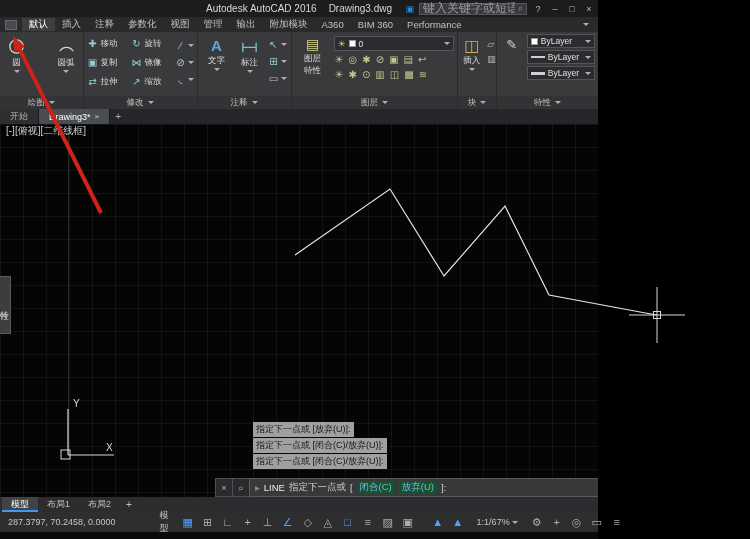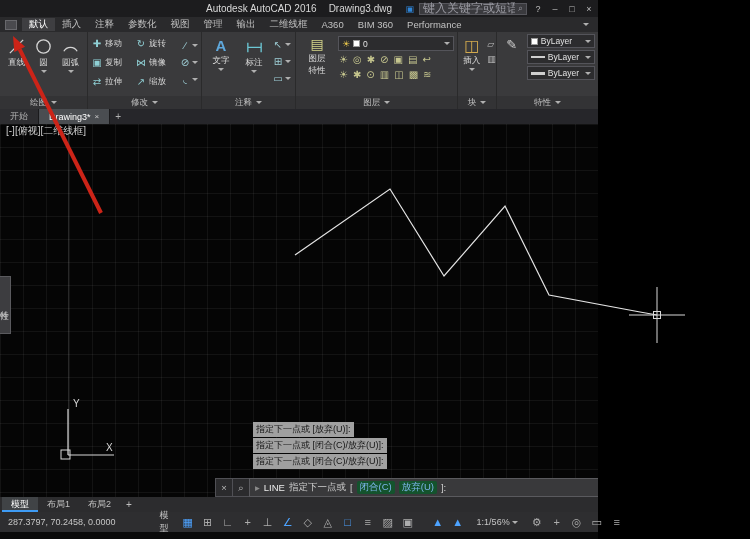--- a/index.html
+++ b/index.html
@@ -157,21 +157,21 @@
         <div class="rtab">
           <span>视图</span>
         </div>
         <div class="rtab">
           <span>管理</span>
         </div>
         <div class="rtab">
           <span>输出</span>
         </div>
         <div class="rtab">
-          <span>二维线框</span>
+          <span>附加模块</span>
         </div>
         <div class="rtab">
           <span>A360</span>
         </div>
         <div class="rtab">
           <span>BIM 360</span>
         </div>
         <div class="rtab">
           <span>Performance</span>
         </div>
@@ -179,26 +179,20 @@
     <span class="flex1"></span>
     <span class="ribbon-opt">
         <span class="tri"></span>
       </span>
   </div>
 
   <div class="ribbon">
 
     <div class="panel" style="width:118px">
       <div class="panel-body draw-body">
-        <div class="tallbtn">
-          <svg class="ticon" viewBox="0 0 20 20">
-              <line x1="3" y1="17" x2="17" y2="3"></line>
-            </svg>
-          <span class="tlabel">直线</span>
-        </div>
         <div class="tallbtn">
           <svg class="ticon" viewBox="0 0 20 20">
               <circle cx="10" cy="10" r="7"></circle>
             </svg>
           <span class="tlabel">圆</span>
           <span class="tri"></span>
         </div>
         <div class="tallbtn">
           <svg class="ticon" viewBox="0 0 20 20">
               <path d="M3,15 A8 8 0 0 1 17,15"></path>
@@ -487,21 +481,21 @@
         <span class="sico">▨</span>
         <span class="sico">▣</span>
       </div>
     <span class="flex1"></span>
     <div class="sgroup">
 
     <span class="sico active">▲</span>
         <span class="sico active">▲</span>
       </div>
     <span class="scale-btn">
-      <span>1:1/56%</span>
+      <span>1:1/67%</span>
       <span class="tri"></span>
     </span>
     <div class="sgroup">
 
     <span class="sico">⚙</span>
         <span class="sico">+</span>
         <span class="sico">◎</span>
         <span class="sico">▭</span>
         <span class="sico">≡</span>
       </div>

